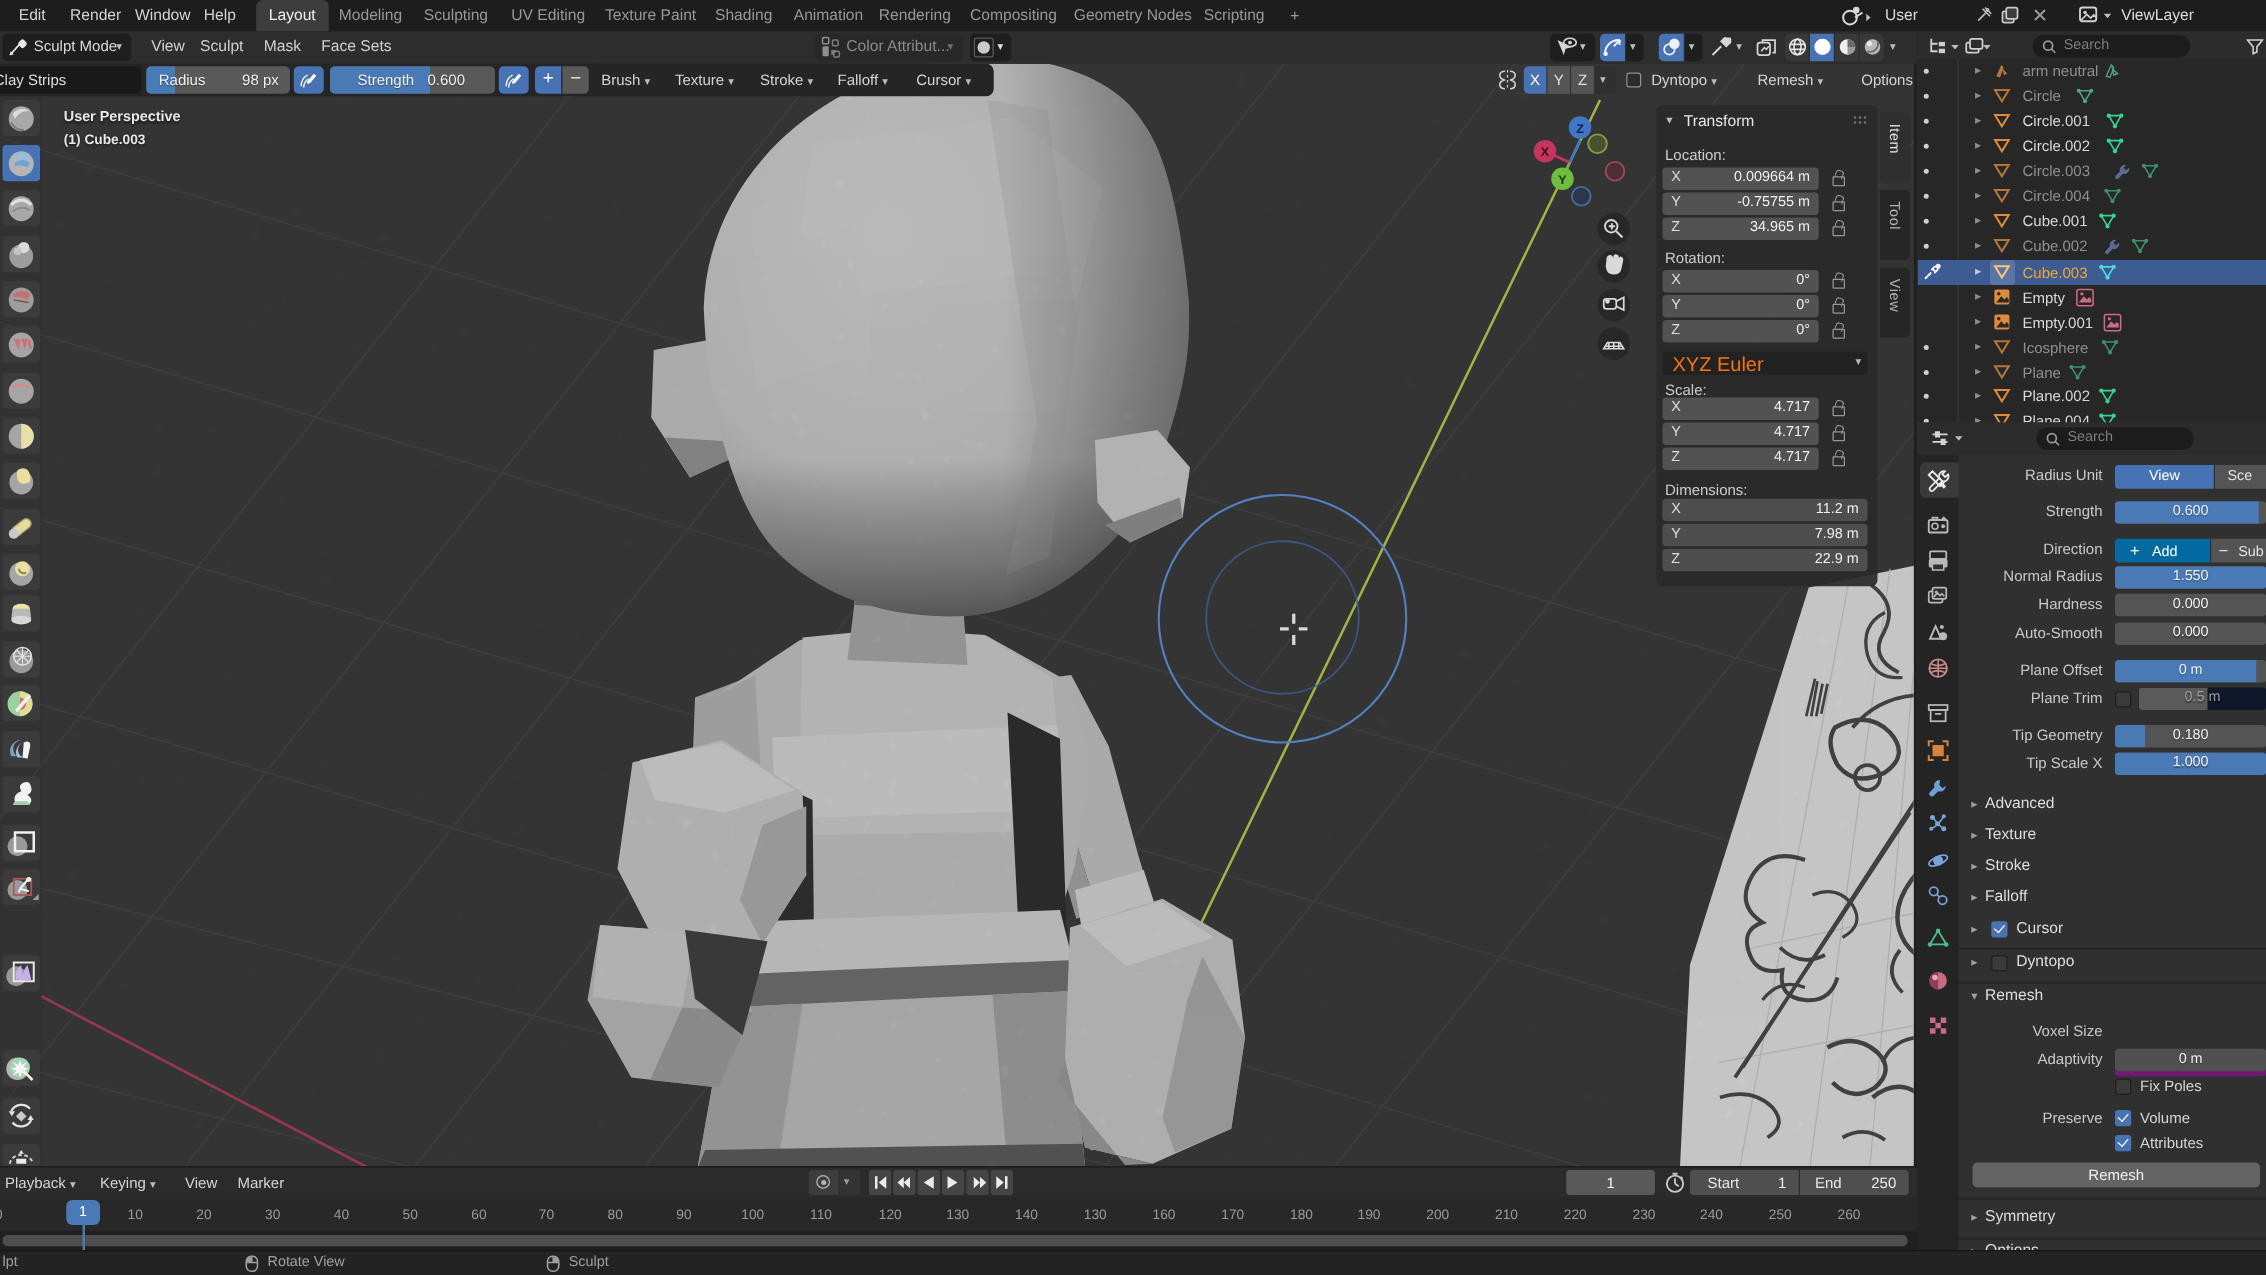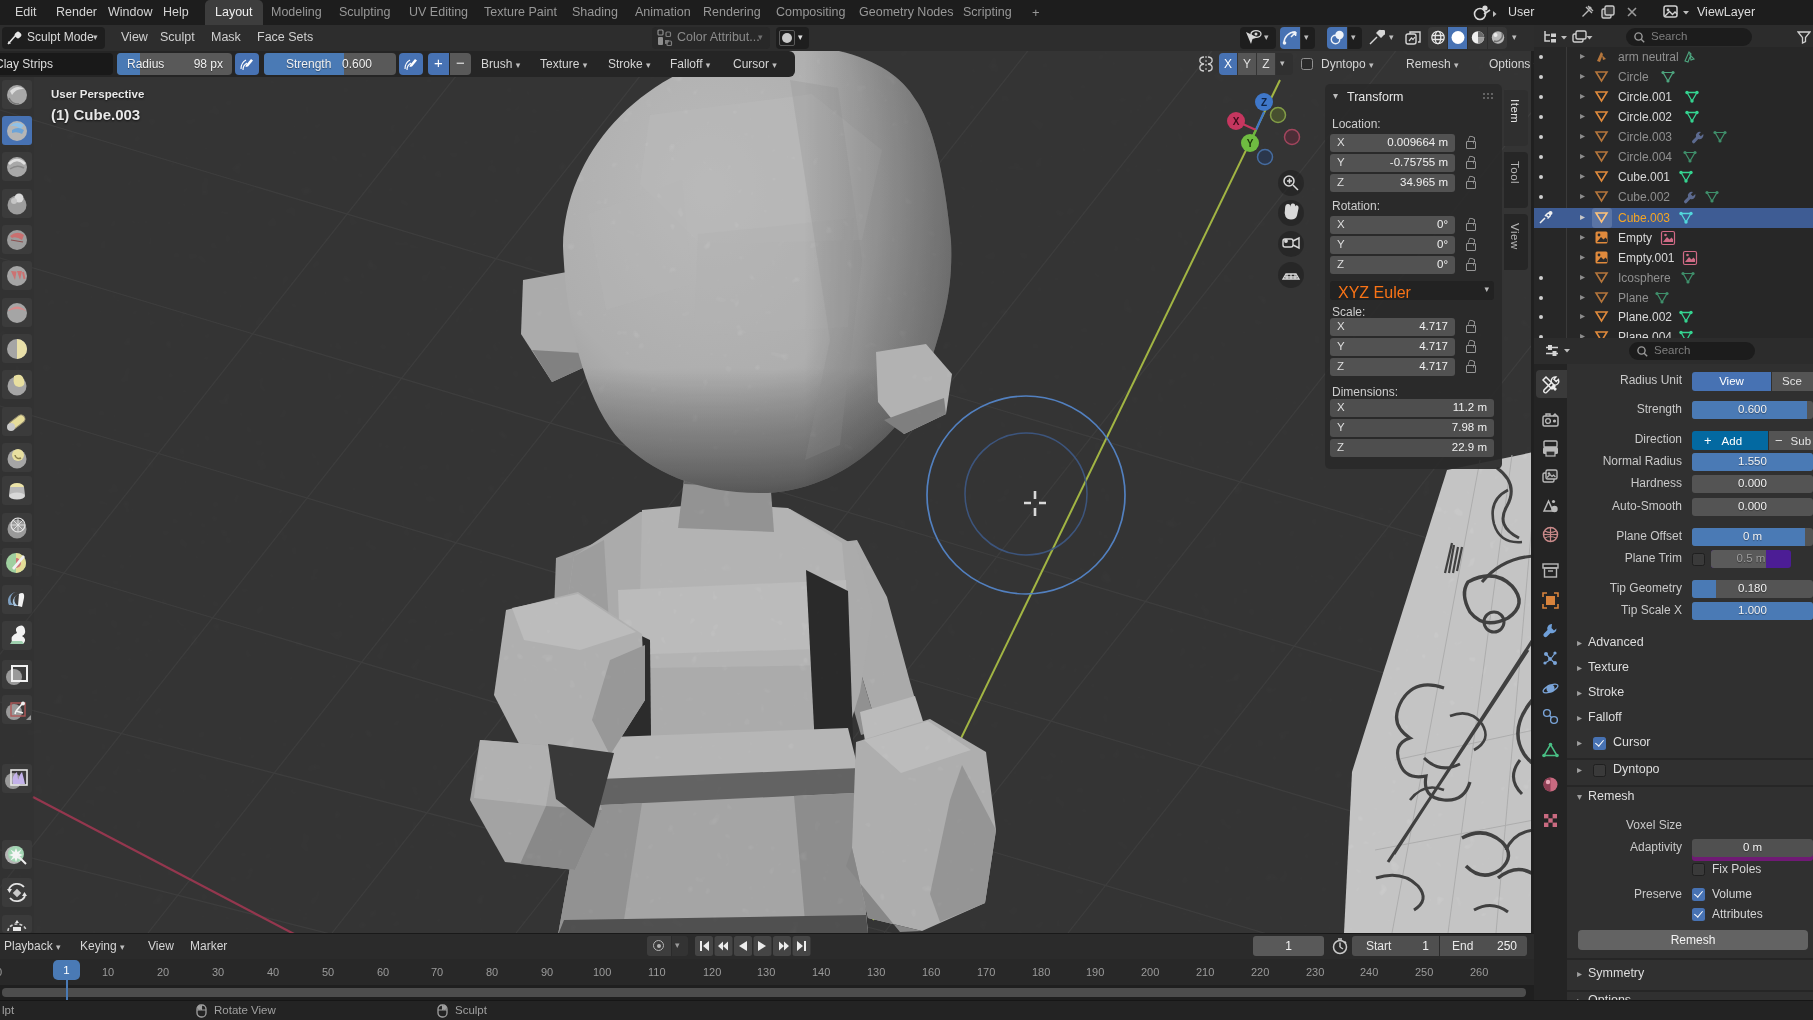--- a/index.html
+++ b/index.html
@@ -353,21 +353,21 @@
       <circle cx="1026" cy="495" r="99" fill="none" stroke="#5b8ed4" stroke-width="1.7"></circle>
       <circle cx="1026" cy="494" r="61" fill="none" stroke="#45659a" stroke-width="1.5" opacity="0.85"></circle>
       <g stroke="#f0f0f0" stroke-width="2.6">
         <path d="M1035 491 v8 M1035 508 v8 M1024 503 h7 M1039 503 h7"></path>
       </g>
     </g>
     <rect x="0" y="0" width="1534" height="882" filter="url(#noise)" opacity="0.09"></rect>
   </svg>
 
   <div class="abs" style="left:51px;top:37px;font-size:11.5px;color:#e8e8e8;font-weight:bold;text-shadow:0 1px 2px #000a">User Perspective</div>
-  <div class="abs" style="left:51px;top:55px;font-size:15px;color:#e8e8e8;font-weight:bold;text-shadow:0 1px 2px #000a">(1) Cube.003</div>
+  <div class="abs" style="left:51px;top:55px;font-size:11px;color:#e8e8e8;font-weight:bold;text-shadow:0 1px 2px #000a">(1) Cube.003</div>
   <div id="ltoolbar" class="abs" style="left:0;top:0;width:34px;height:882px;background:#2e2e2e33">
     <div class="ttile" style="top:29px"><svg width="30" height="29">
             <circle cx="15" cy="15" r="10" fill="#a8a8a8"></circle>
             <path d="M8 11 q7 -7 14 -2 q-8 -1 -12 6 z" fill="#dcdcdc"></path>
             <path d="M7 18 a10 10 0 0 0 10 6" stroke="#777" stroke-width="1.5" fill="none"></path>
           </svg></div>
     <div class="ttile act" style="top:65px"><svg width="30" height="29">
             <circle cx="15" cy="15" r="10" fill="#b5b5b5"></circle>
             <path d="M8 10 q6 -6 14 -1 l-3 4 q-6 -4 -11 -3z" fill="#8fc1e8"></path>
             <path d="M10 14 q6 -4 12 0 l-2 4 q-5 -3 -10 -1z" fill="#6da4d8"></path>
@@ -1033,21 +1033,21 @@
         <div class="pslider" style="top:134px">
             <span class="t">0.000</span>
           </div>
         <span class="plbl" style="top:165px">Plane Offset</span>
         <div class="pslider" style="top:164px">
             <div class="f" style="width:113px"></div>
             <span class="t">0 m</span>
           </div>
         <span class="plbl" style="top:187px">Plane Trim</span>
         <div class="cbx off" style="left:125px;top:189px"></div>
-        <div class="pslider" style="left:144px;top:186px;width:80px;background:#4c1d95">
+        <div class="pslider" style="left:144px;top:186px;width:102px;background:#0f172a">
             <div class="f" style="width:55px;background:#5a5a5a"></div>
             <span class="t" style="color:#9c9c9c">0.5 m</span>
           </div>
         <span class="plbl" style="top:217px">Tip Geometry</span>
         <div class="pslider" style="top:216px">
             <div class="f" style="width:24px"></div>
             <span class="t">0.180</span>
           </div>
         <span class="plbl" style="top:239px">Tip Scale X</span>
         <div class="pslider" style="top:238px">

